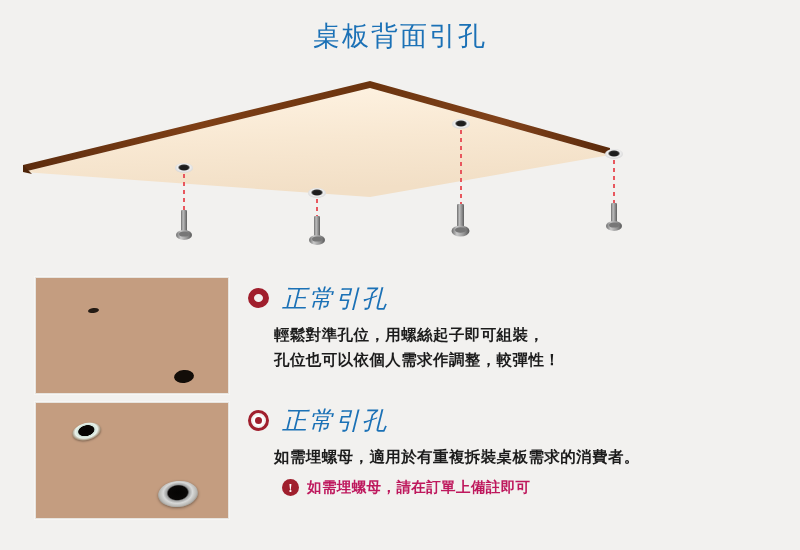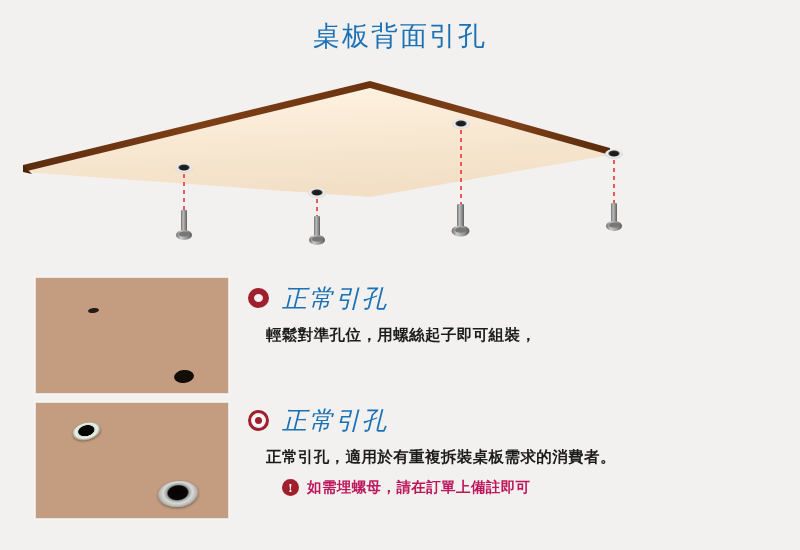--- a/index.html
+++ b/index.html
@@ -141,21 +141,21 @@
     border-radius: 50%;
     box-shadow: 0 0 0 2px #ffffff;
   }
   .head-text {
     font-size: 25px;
     color: #1b71b6;
     letter-spacing: 1.5px;
     line-height: 1;
   }
   .body-text {
-    margin-left: 18px;
+    margin-left: 26px;
     margin-top: 9px;
     font-size: 15.5px;
     color: #1c1c1c;
     font-weight: bold;
     line-height: 1.62;
     letter-spacing: .4px;
   }
   .note-row {
     margin-left: 34px;
     margin-top: 9px;
@@ -286,30 +286,31 @@
     <div class="hole nut-big"></div>
   </div>
 
   <div class="block block-normal">
     <div class="head-row">
       <span class="marker marker-ring"></span>
       <span class="head-text">正常引孔</span>
     </div>
     <div class="body-text">
       <div>輕鬆對準孔位，用螺絲起子即可組裝，</div>
+      <div>孔位也可以依個人需求作調整，較彈性！</div>
     </div>
   </div>
 
   <div class="block block-nut">
     <div class="head-row">
       <span class="marker marker-bullseye"></span>
       <span class="head-text">正常引孔</span>
     </div>
     <div class="body-text">
-      <div>正常引孔，適用於有重複拆裝桌板需求的消費者。</div>
+      <div>如需埋螺母，適用於有重複拆裝桌板需求的消費者。</div>
     </div>
     <div class="note-row">
       <span class="note-icon">!</span>
       <span class="note-text">如需埋螺母，請在訂單上備註即可</span>
     </div>
   </div>
 
 </div>
 
 </body></html>

